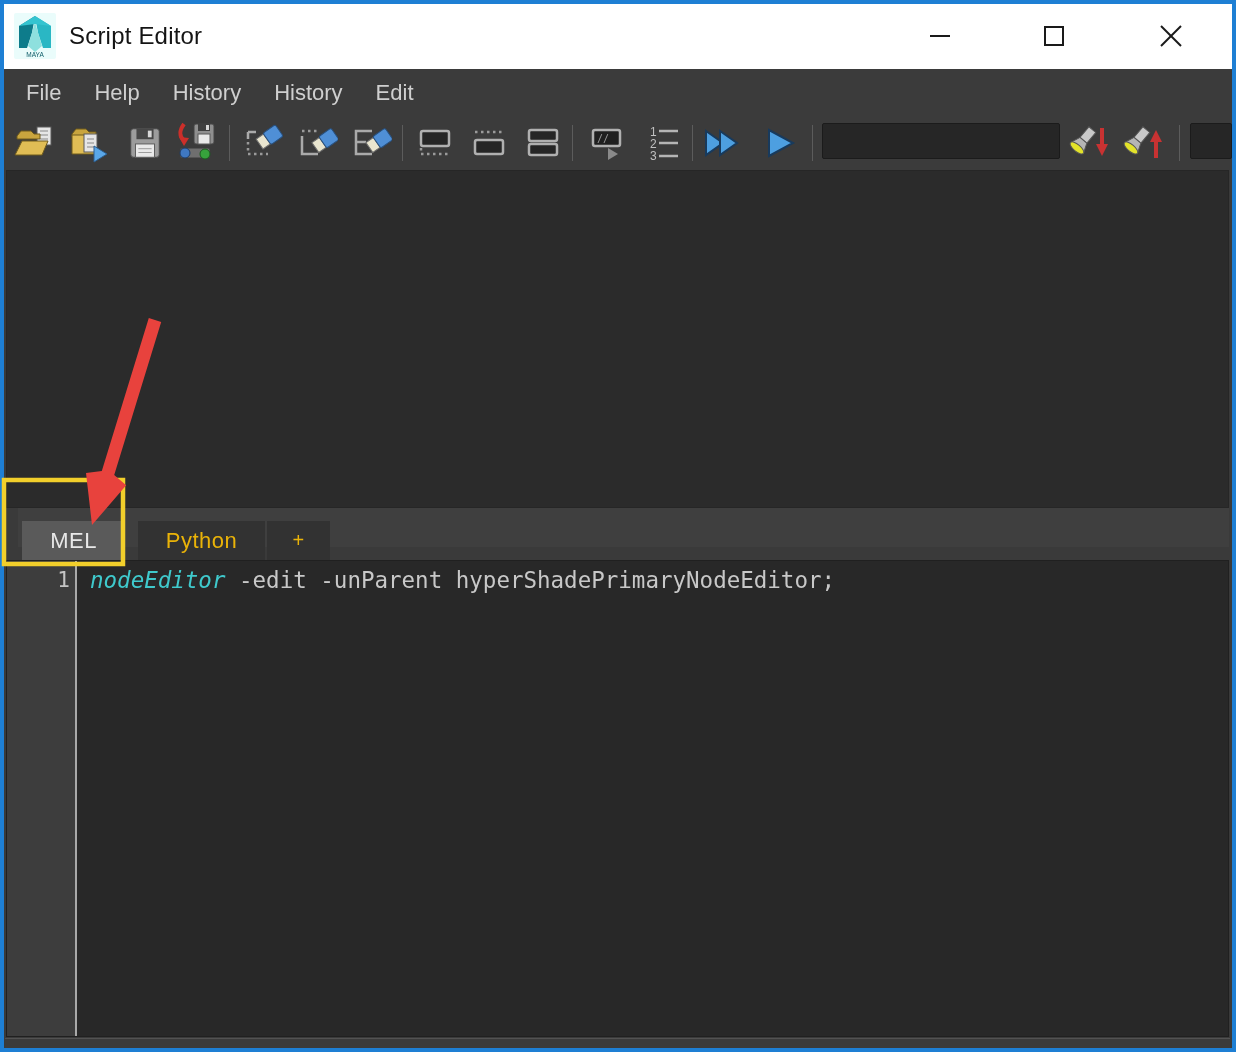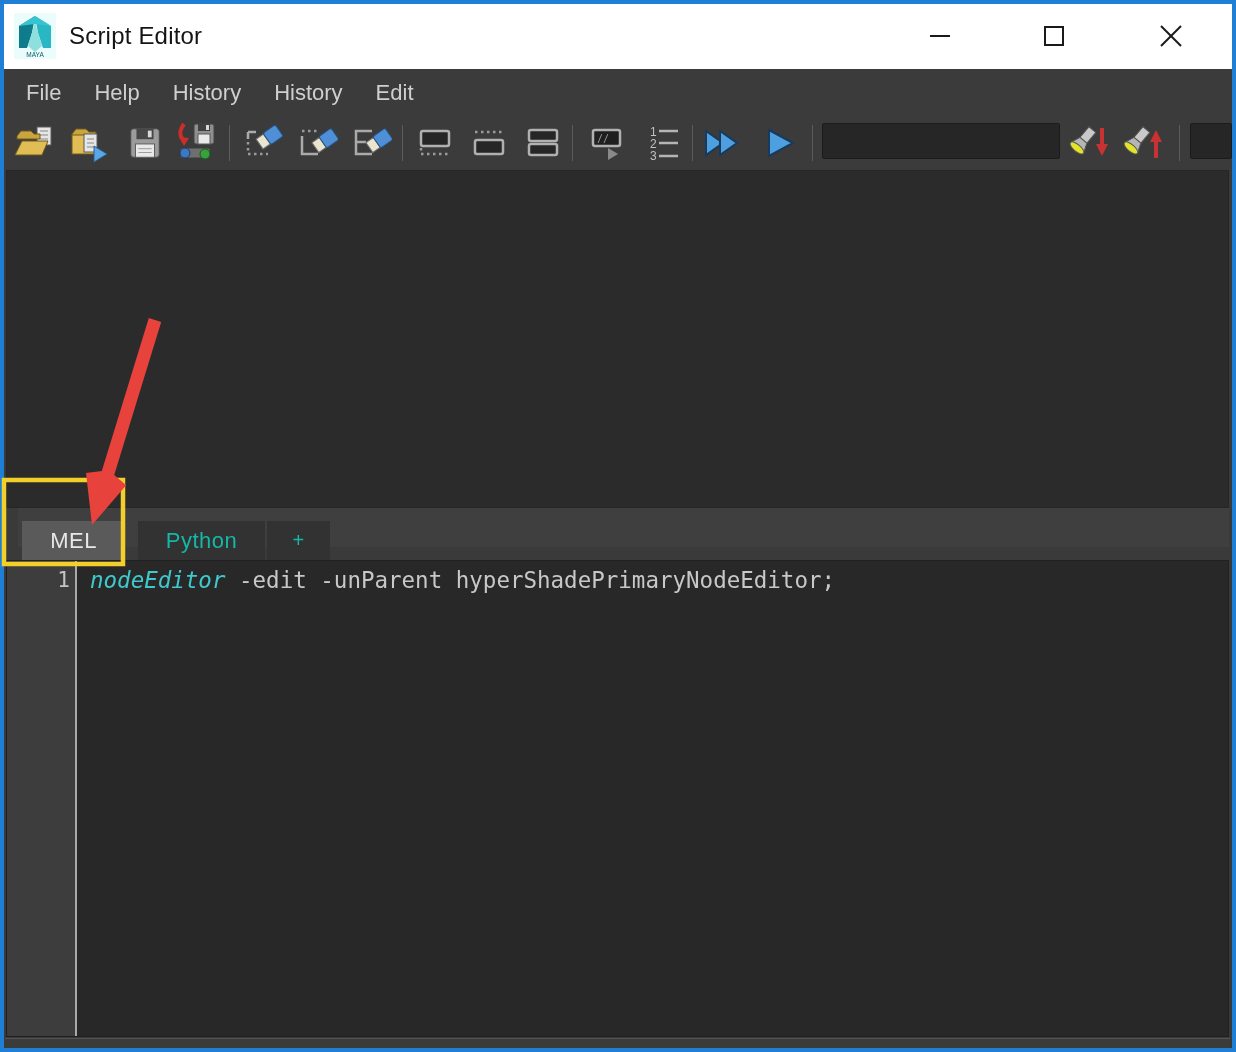--- a/index.html
+++ b/index.html
@@ -23,21 +23,21 @@
   .tsep{position:absolute;top:9px;width:1px;height:36px;background:#5c5c5c;}
   .tfield{position:absolute;top:7px;height:36px;background:#262626;border:1px solid #1b1b1b;
           border-radius:2px;color:#dddddd;font-size:18px;padding:0 8px;box-sizing:border-box;}
 
   
   .history{position:absolute;left:6px;top:170px;right:7px;height:338px;background:#2b2b2b;border:1px solid #262626;box-sizing:border-box;}
   .tabbar{position:absolute;left:6px;top:508px;right:7px;height:39px;background:#3f3f3f;margin-left:12px;}
   .tab{position:absolute;top:13px;height:39px;display:flex;align-items:center;justify-content:center;
        font-size:22px;letter-spacing:.5px;}
   .tab.active{background:#5a5a5a;color:#e8e8e8;}
-  .tab.inactive{background:#323232;color:#14b8a6;}
+  .tab.inactive{background:#323232;color:#eab308;}
 
   .editor{position:absolute;left:6px;top:560px;right:7px;height:477px;background:#282828;
           border:1px solid #202020;box-sizing:border-box;display:flex;}
   .gutter{width:70px;background:#3d3d3d;border-right:2px solid #a9a9a9;box-sizing:border-box;padding-top:5px;}
   .lnum{font-family:"DejaVu Sans Mono",monospace;font-size:21px;color:#c4c4c4;text-align:right;
         padding-right:5px;line-height:28px;}
   .code{flex:1;padding:5px 0 0 13px;font-family:"DejaVu Sans Mono",monospace;font-size:22.5px;
         line-height:28px;color:#c8c8c8;white-space:pre;}
   .kw{color:#3fc9cc;font-style:italic;}
   .bottomstrip{position:absolute;left:5px;right:6px;top:1038px;height:9px;background:#3b3b3b;border-top:1px solid #525252;}

